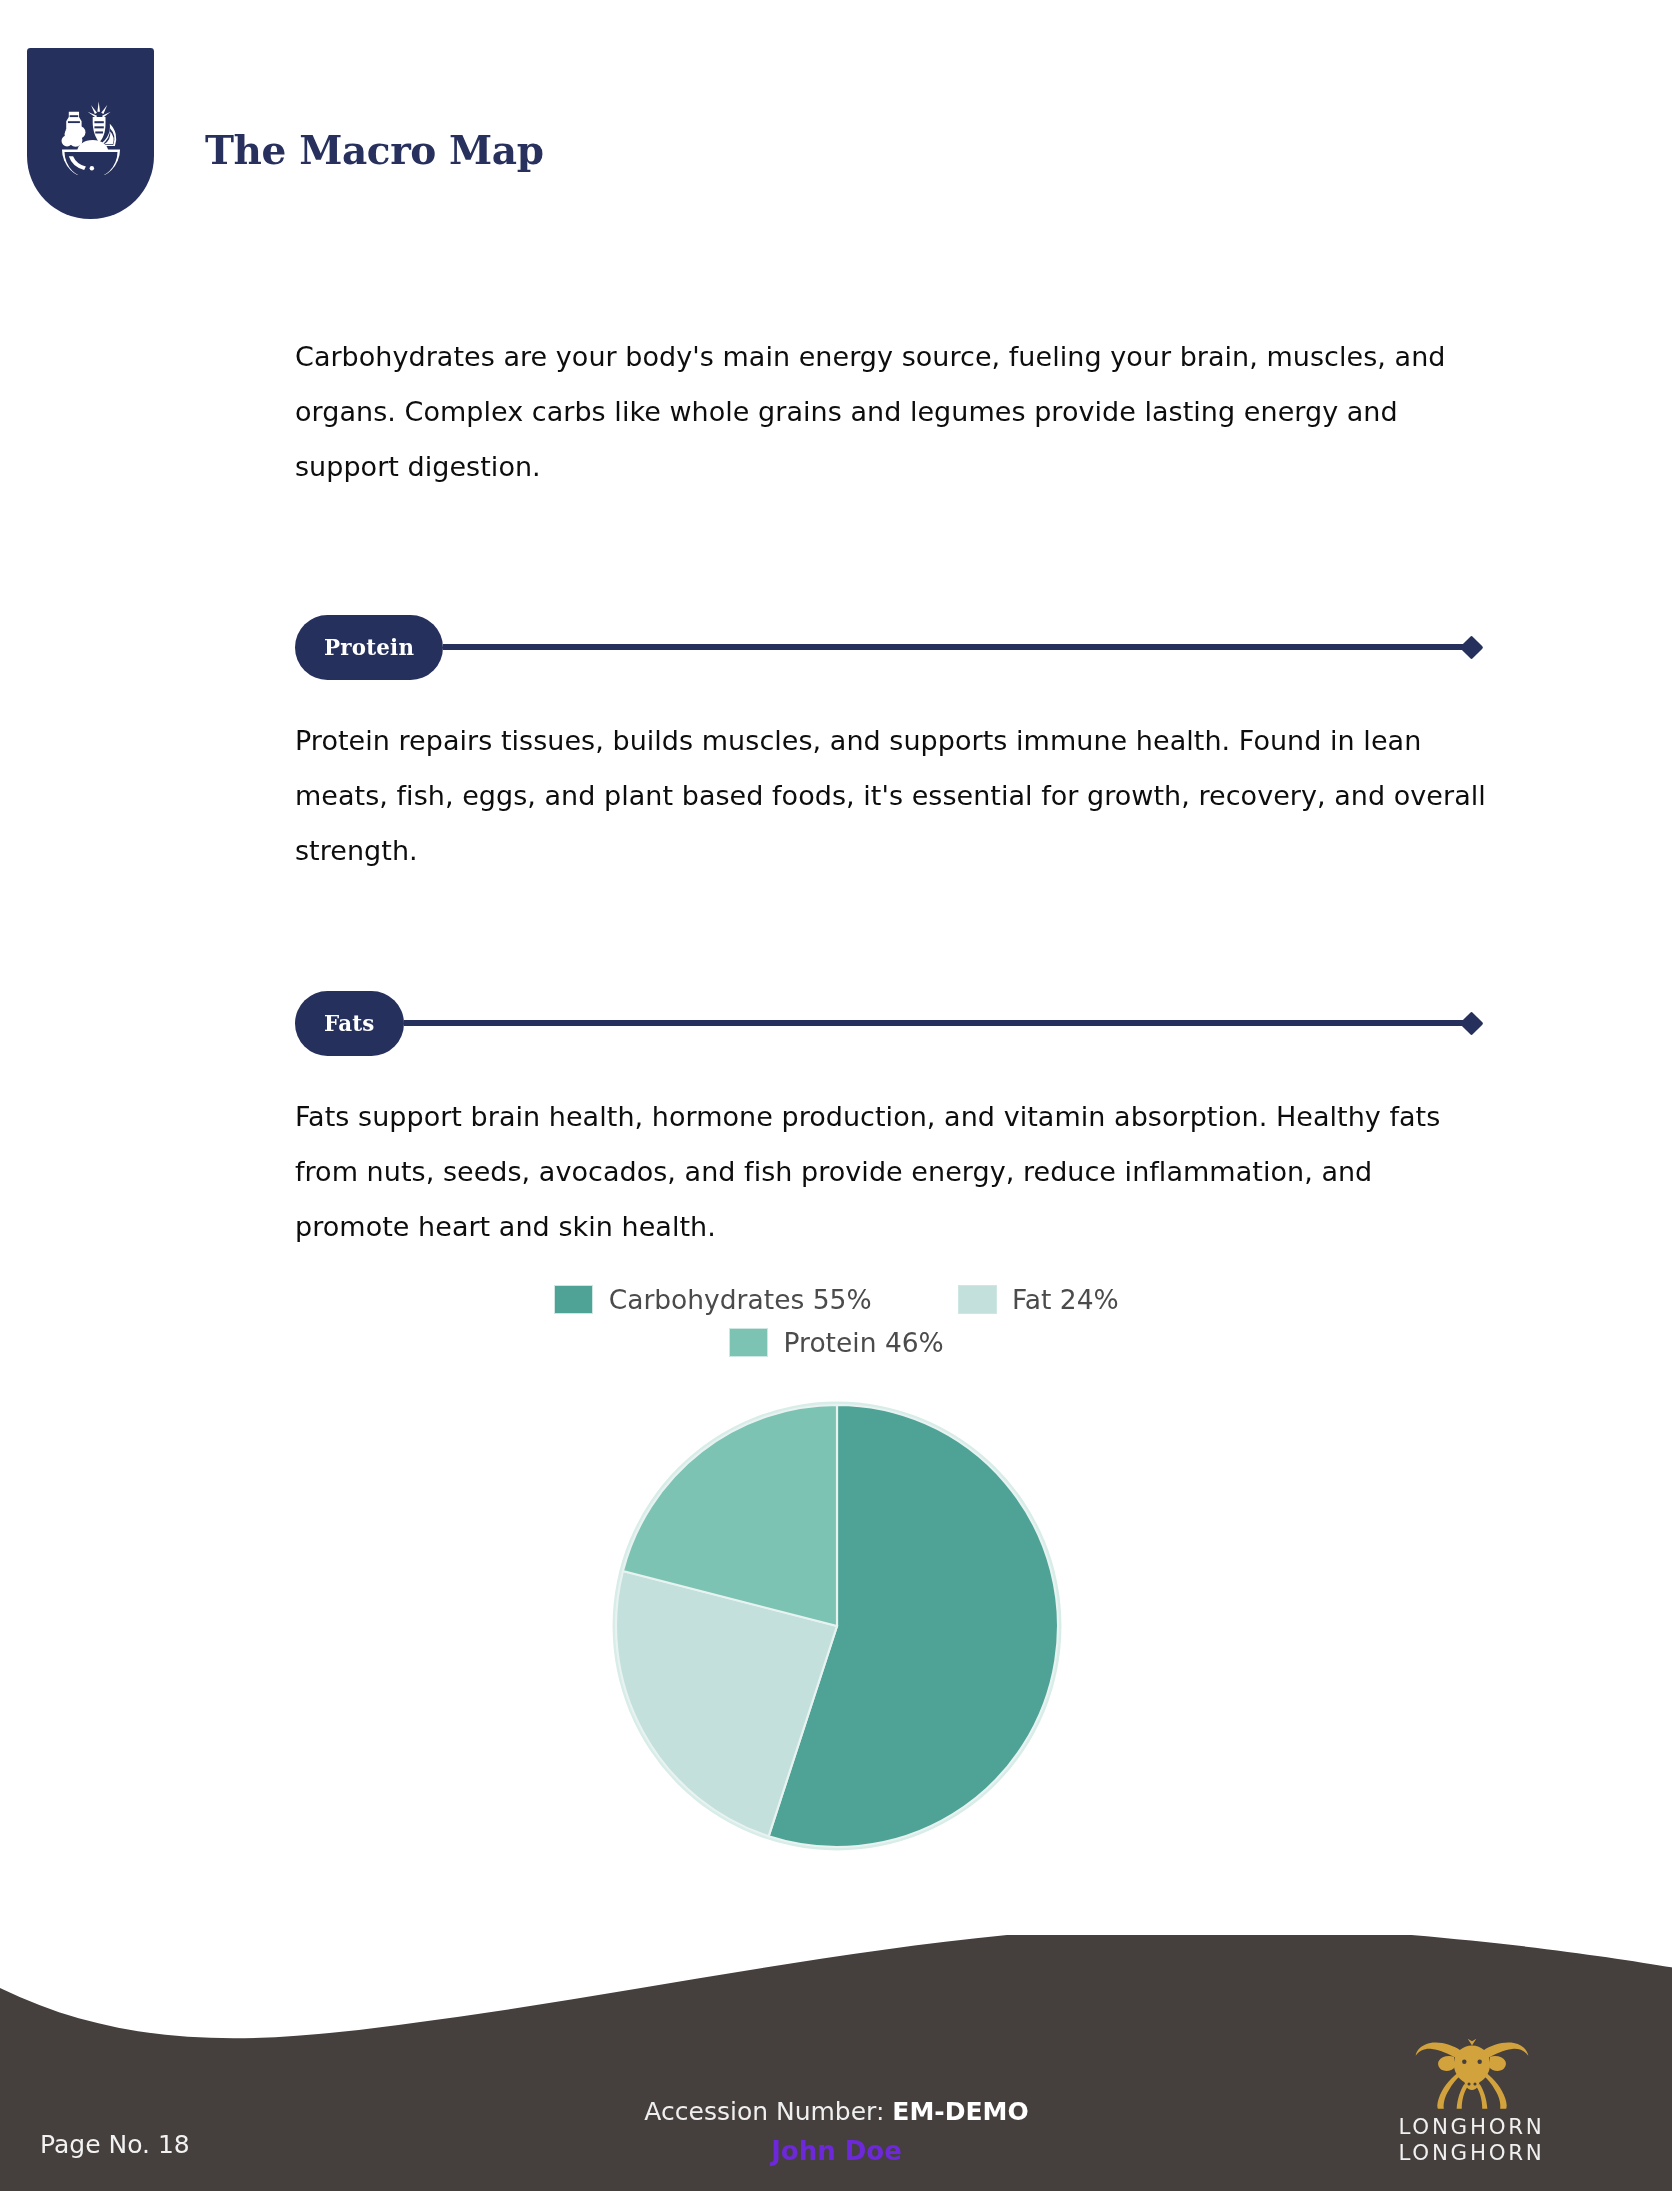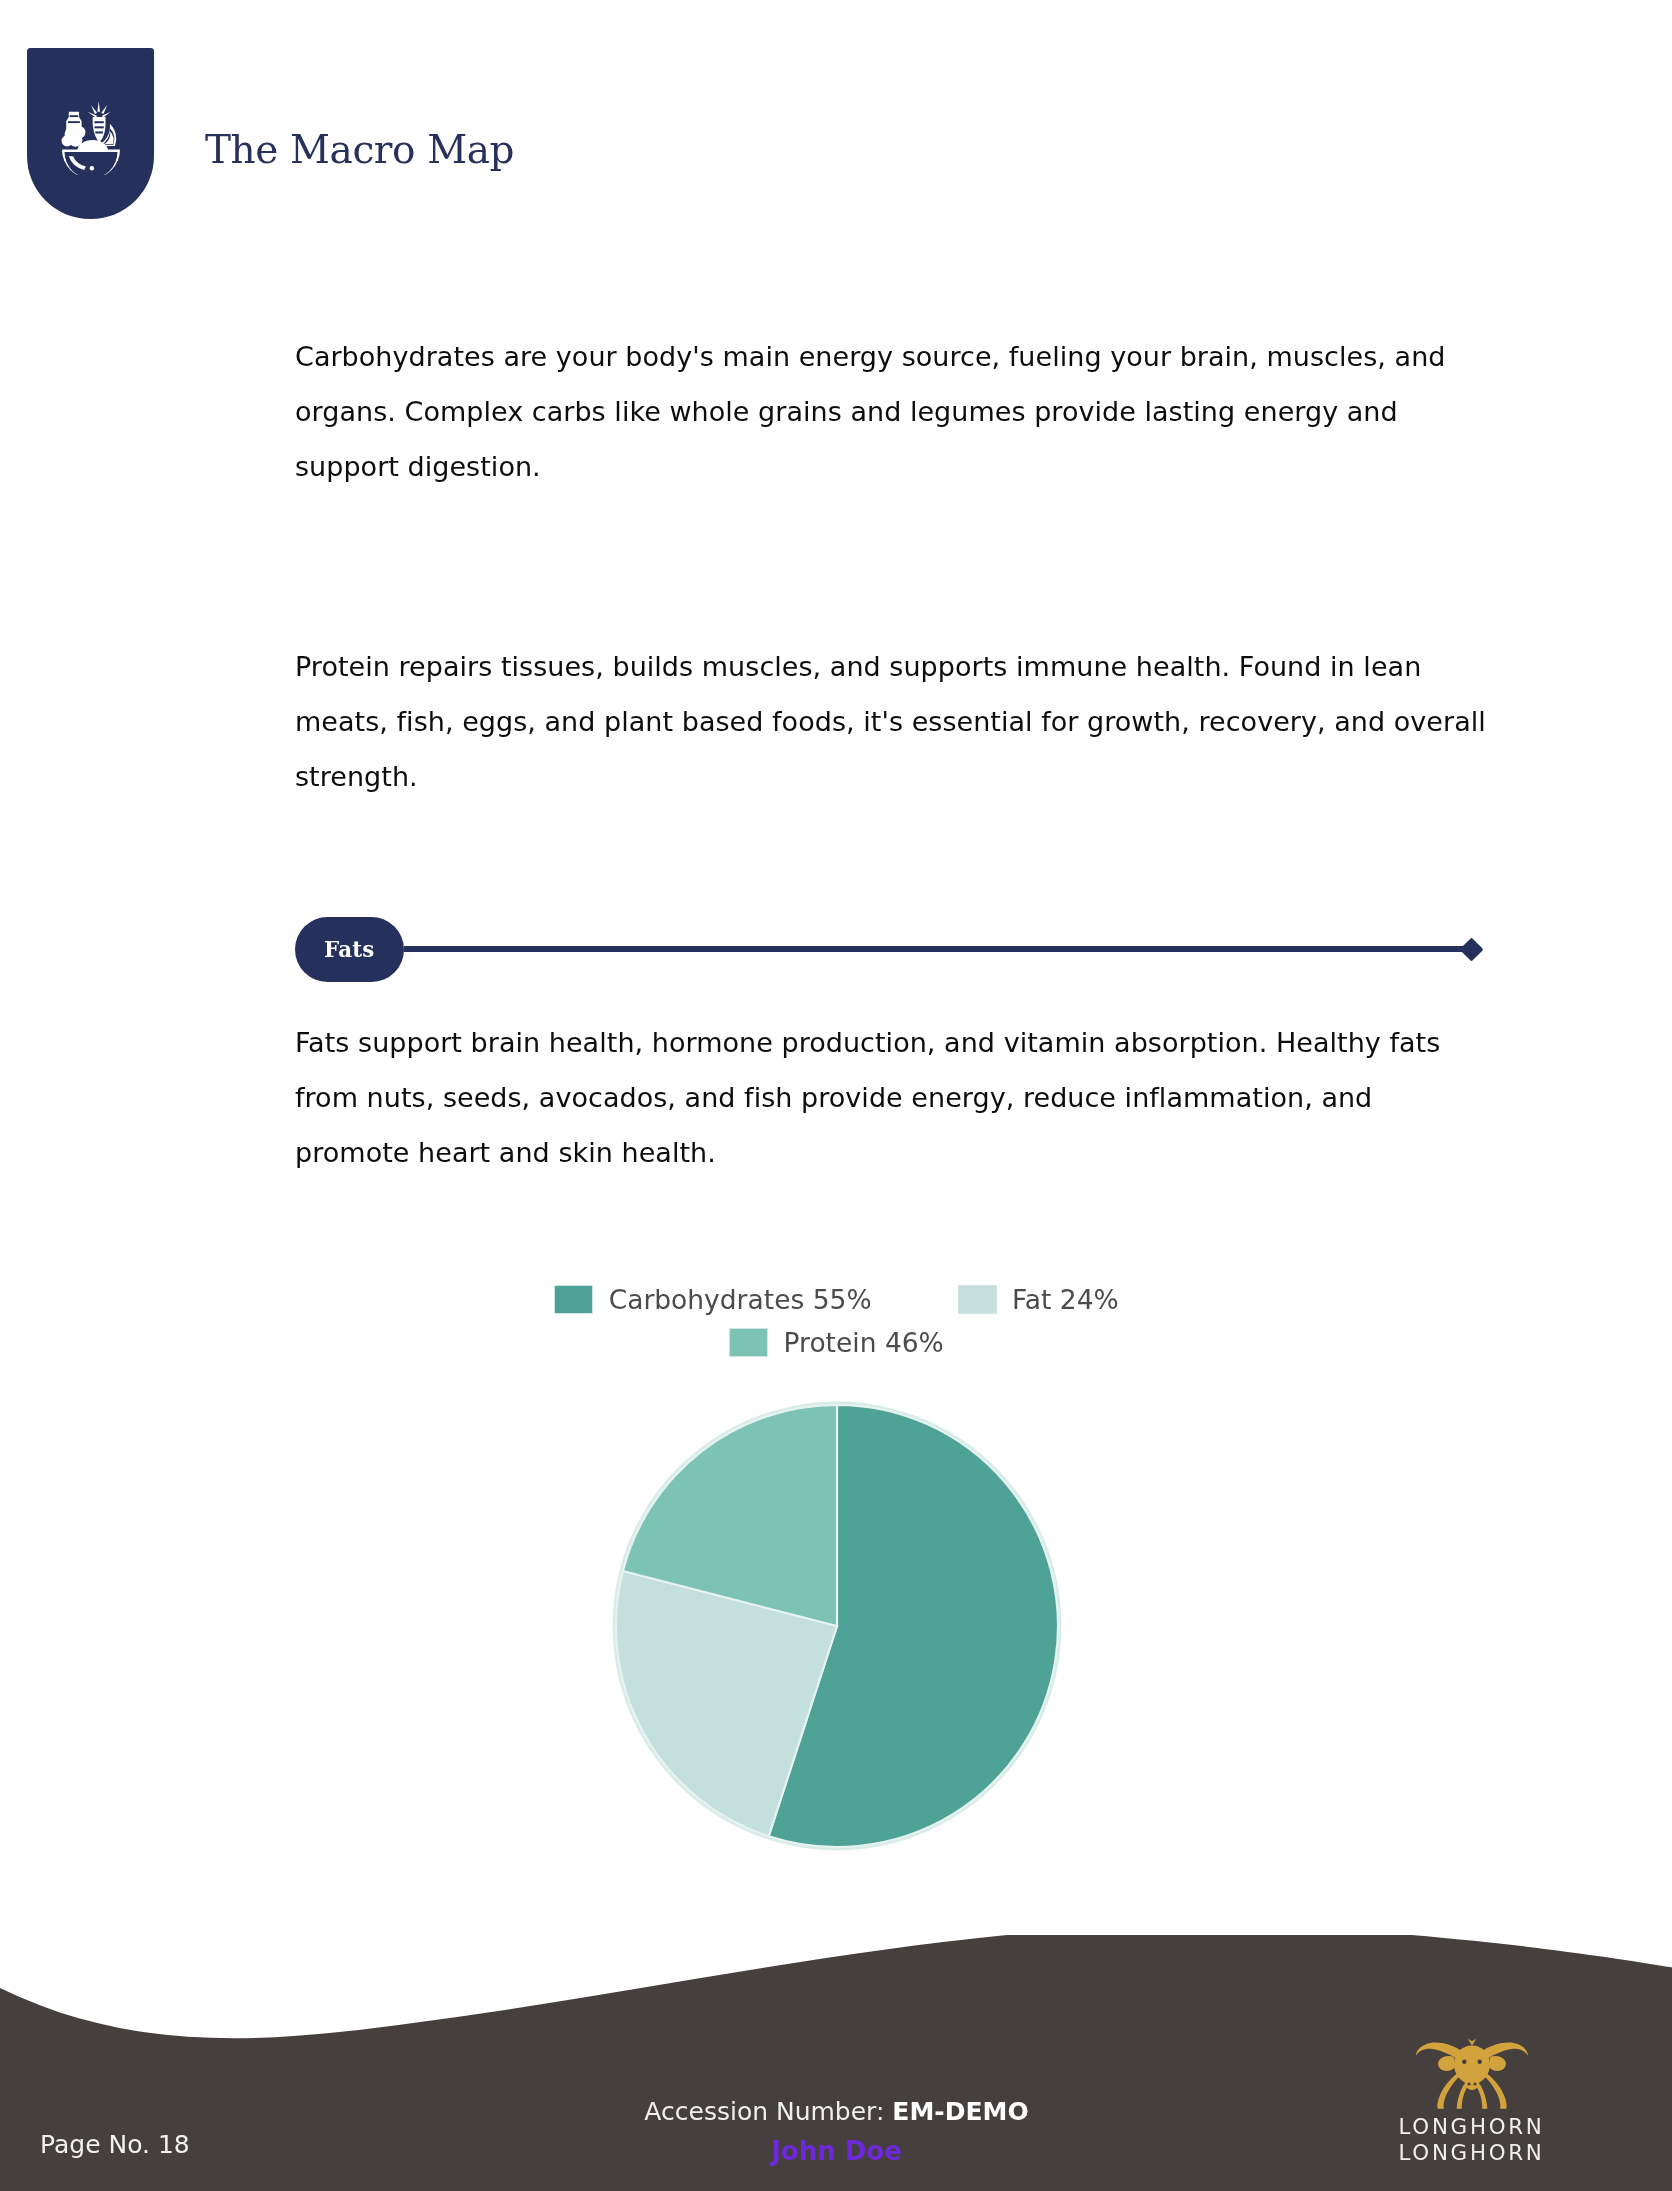--- a/index.html
+++ b/index.html
@@ -41,21 +41,21 @@
     justify-content: center;
   }
 
   .shield-badge svg { display: block; }
 
   .doc-title {
     position: absolute;
     left: 205px;
     top: 127px;
     font-family: "DejaVu Serif", serif;
-    font-weight: normal;
+    font-weight: bold;
     font-size: 39px;
     letter-spacing: -0.4px;
     color: #28315e;
     white-space: nowrap;
   }
 
   
   .sections {
     position: absolute;
     left: 0;
@@ -308,20 +308,29 @@
 
   <div class="sections">
 
     <div class="macro-section">
       <div class="section-body">Carbohydrates are your body's main energy source, fueling your brain, muscles, and organs. Complex carbs like whole grains and legumes provide lasting energy and support digestion.</div>
     </div>
 
     <div class="gap-1"></div>
 
     <div class="macro-section">
+      <div class="section-head">
+        <div class="pill">
+          <span class="pill-label">Protein</span>
+        </div>
+        <div class="rule-wrap">
+          <div class="rule-line"></div>
+          <div class="rule-diamond"></div>
+        </div>
+      </div>
       <div class="section-body">Protein repairs tissues, builds muscles, and supports immune health. Found in lean meats, fish, eggs, and plant based foods, it's essential for growth, recovery, and overall strength.</div>
     </div>
 
     <div class="gap-2"></div>
 
     <div class="macro-section">
       <div class="section-head">
         <div class="pill">
           <span class="pill-label">Fats</span>
         </div>

